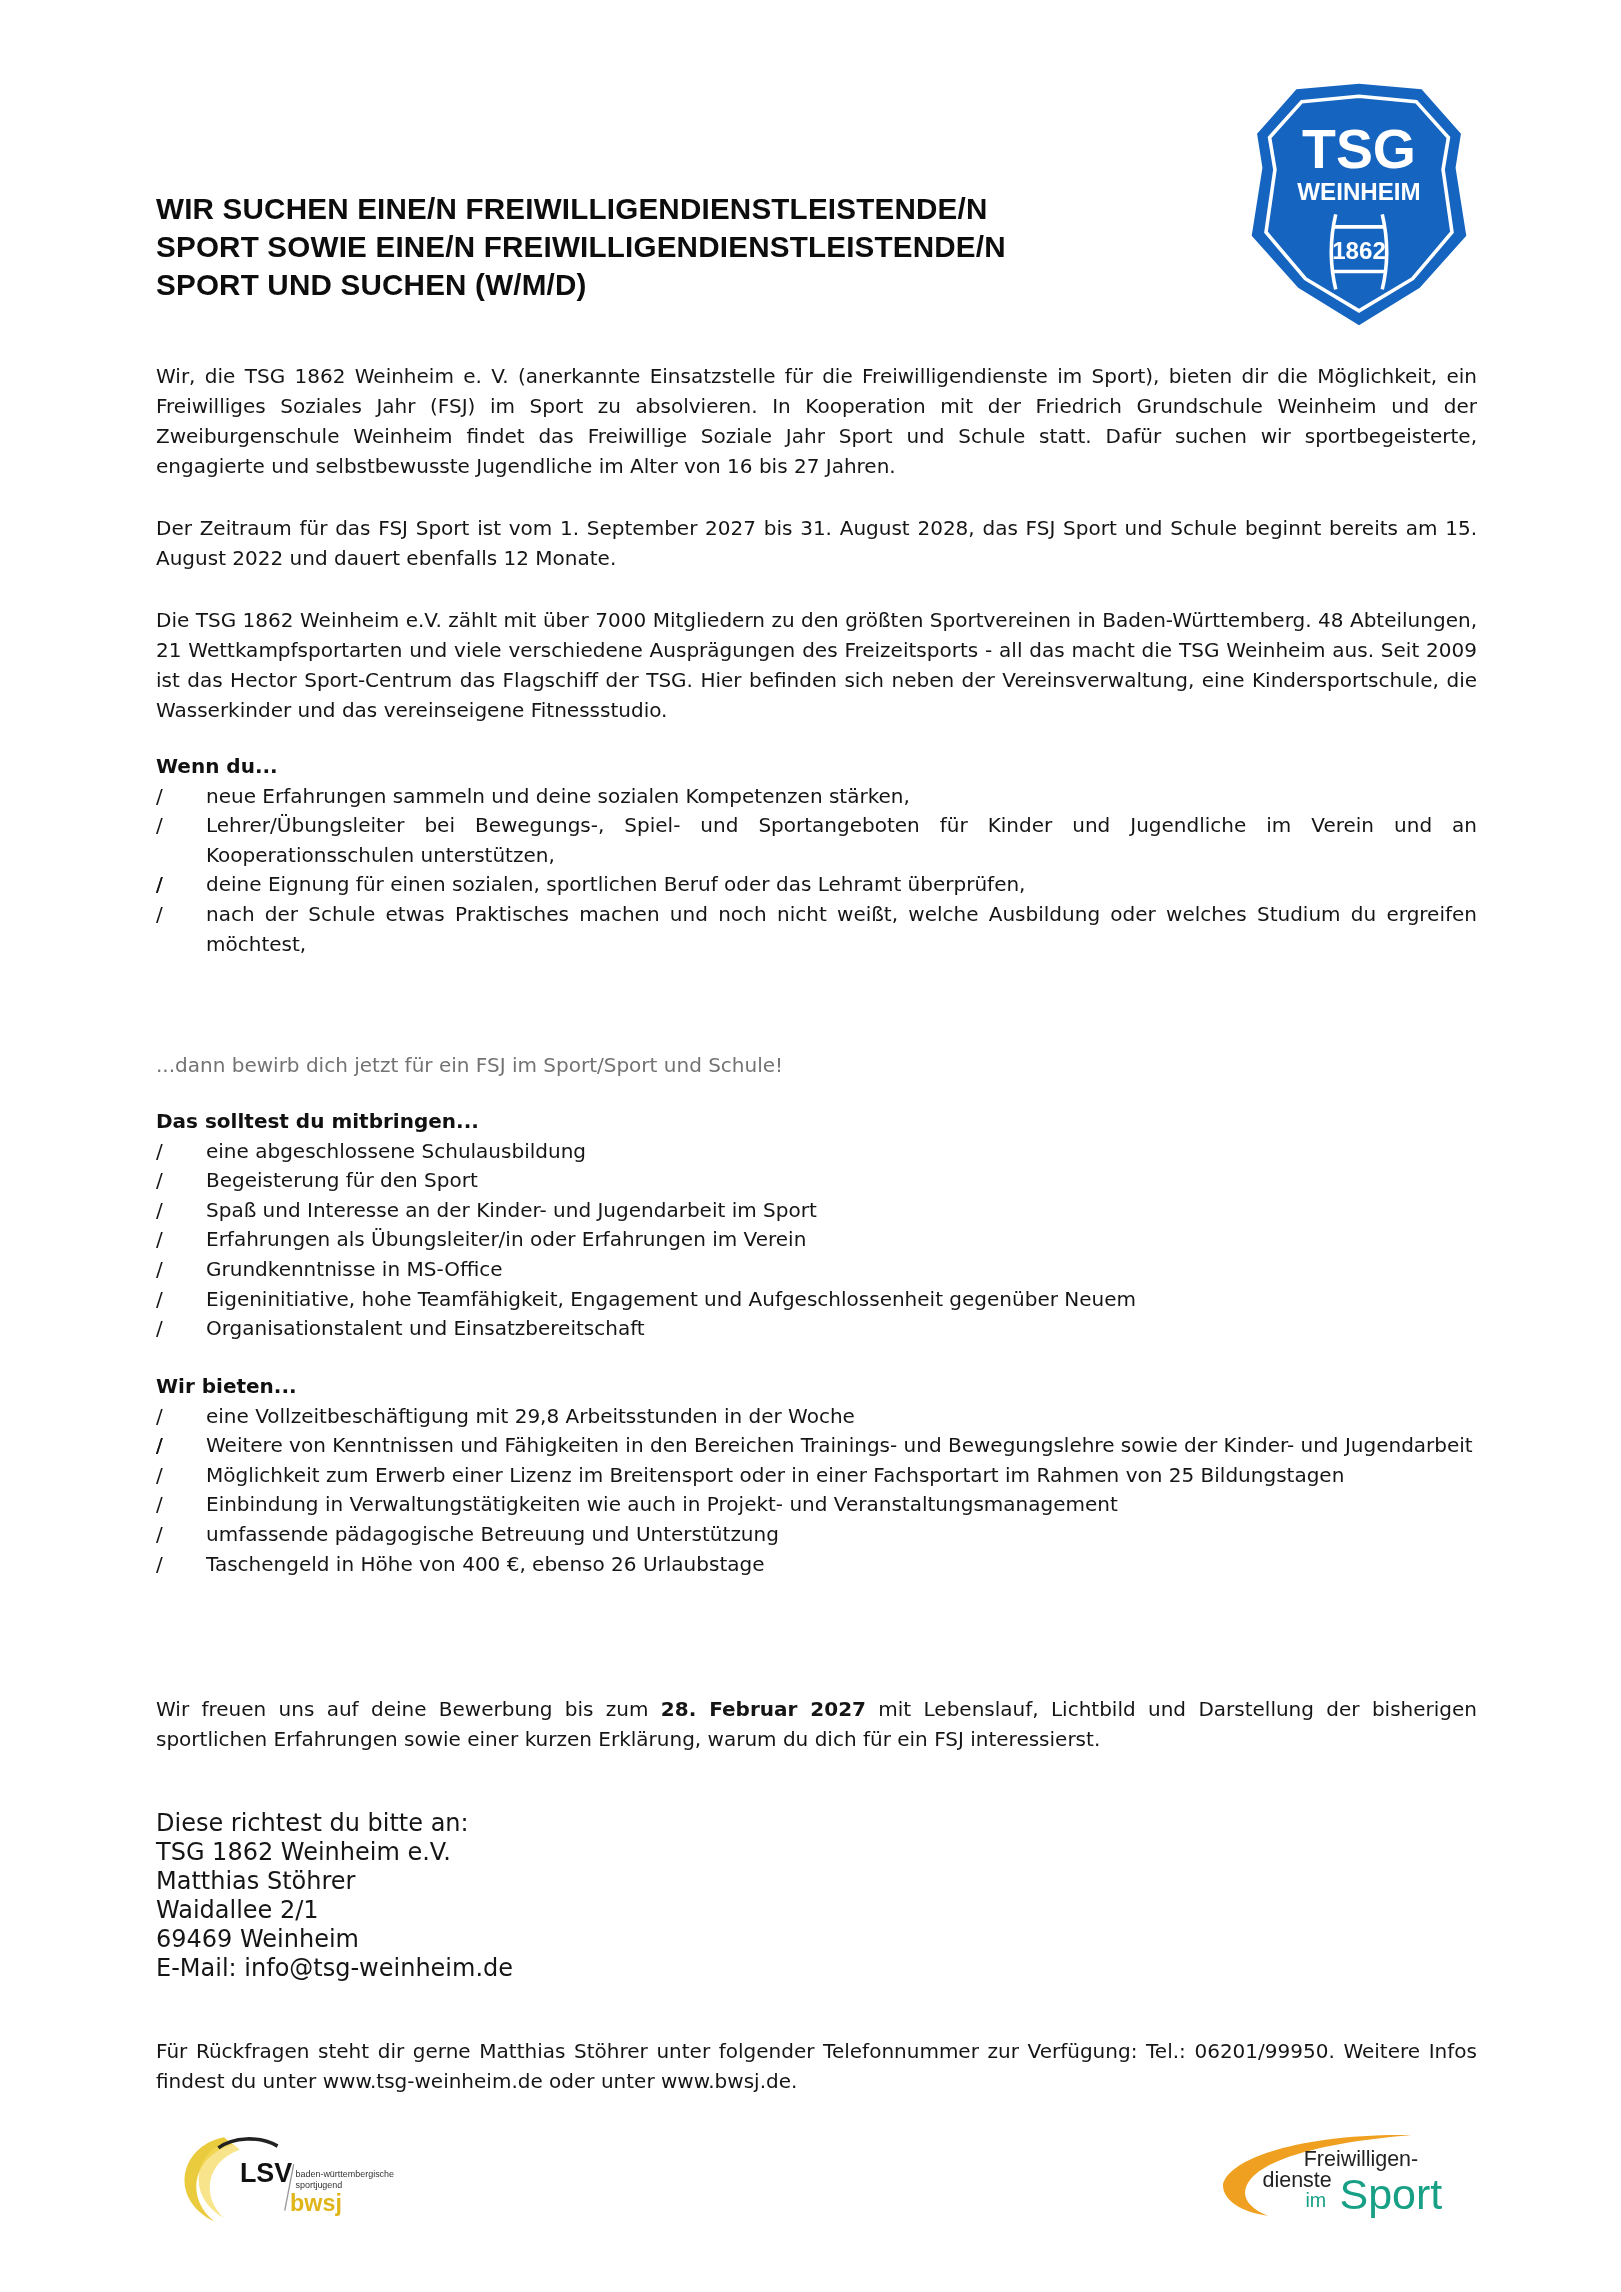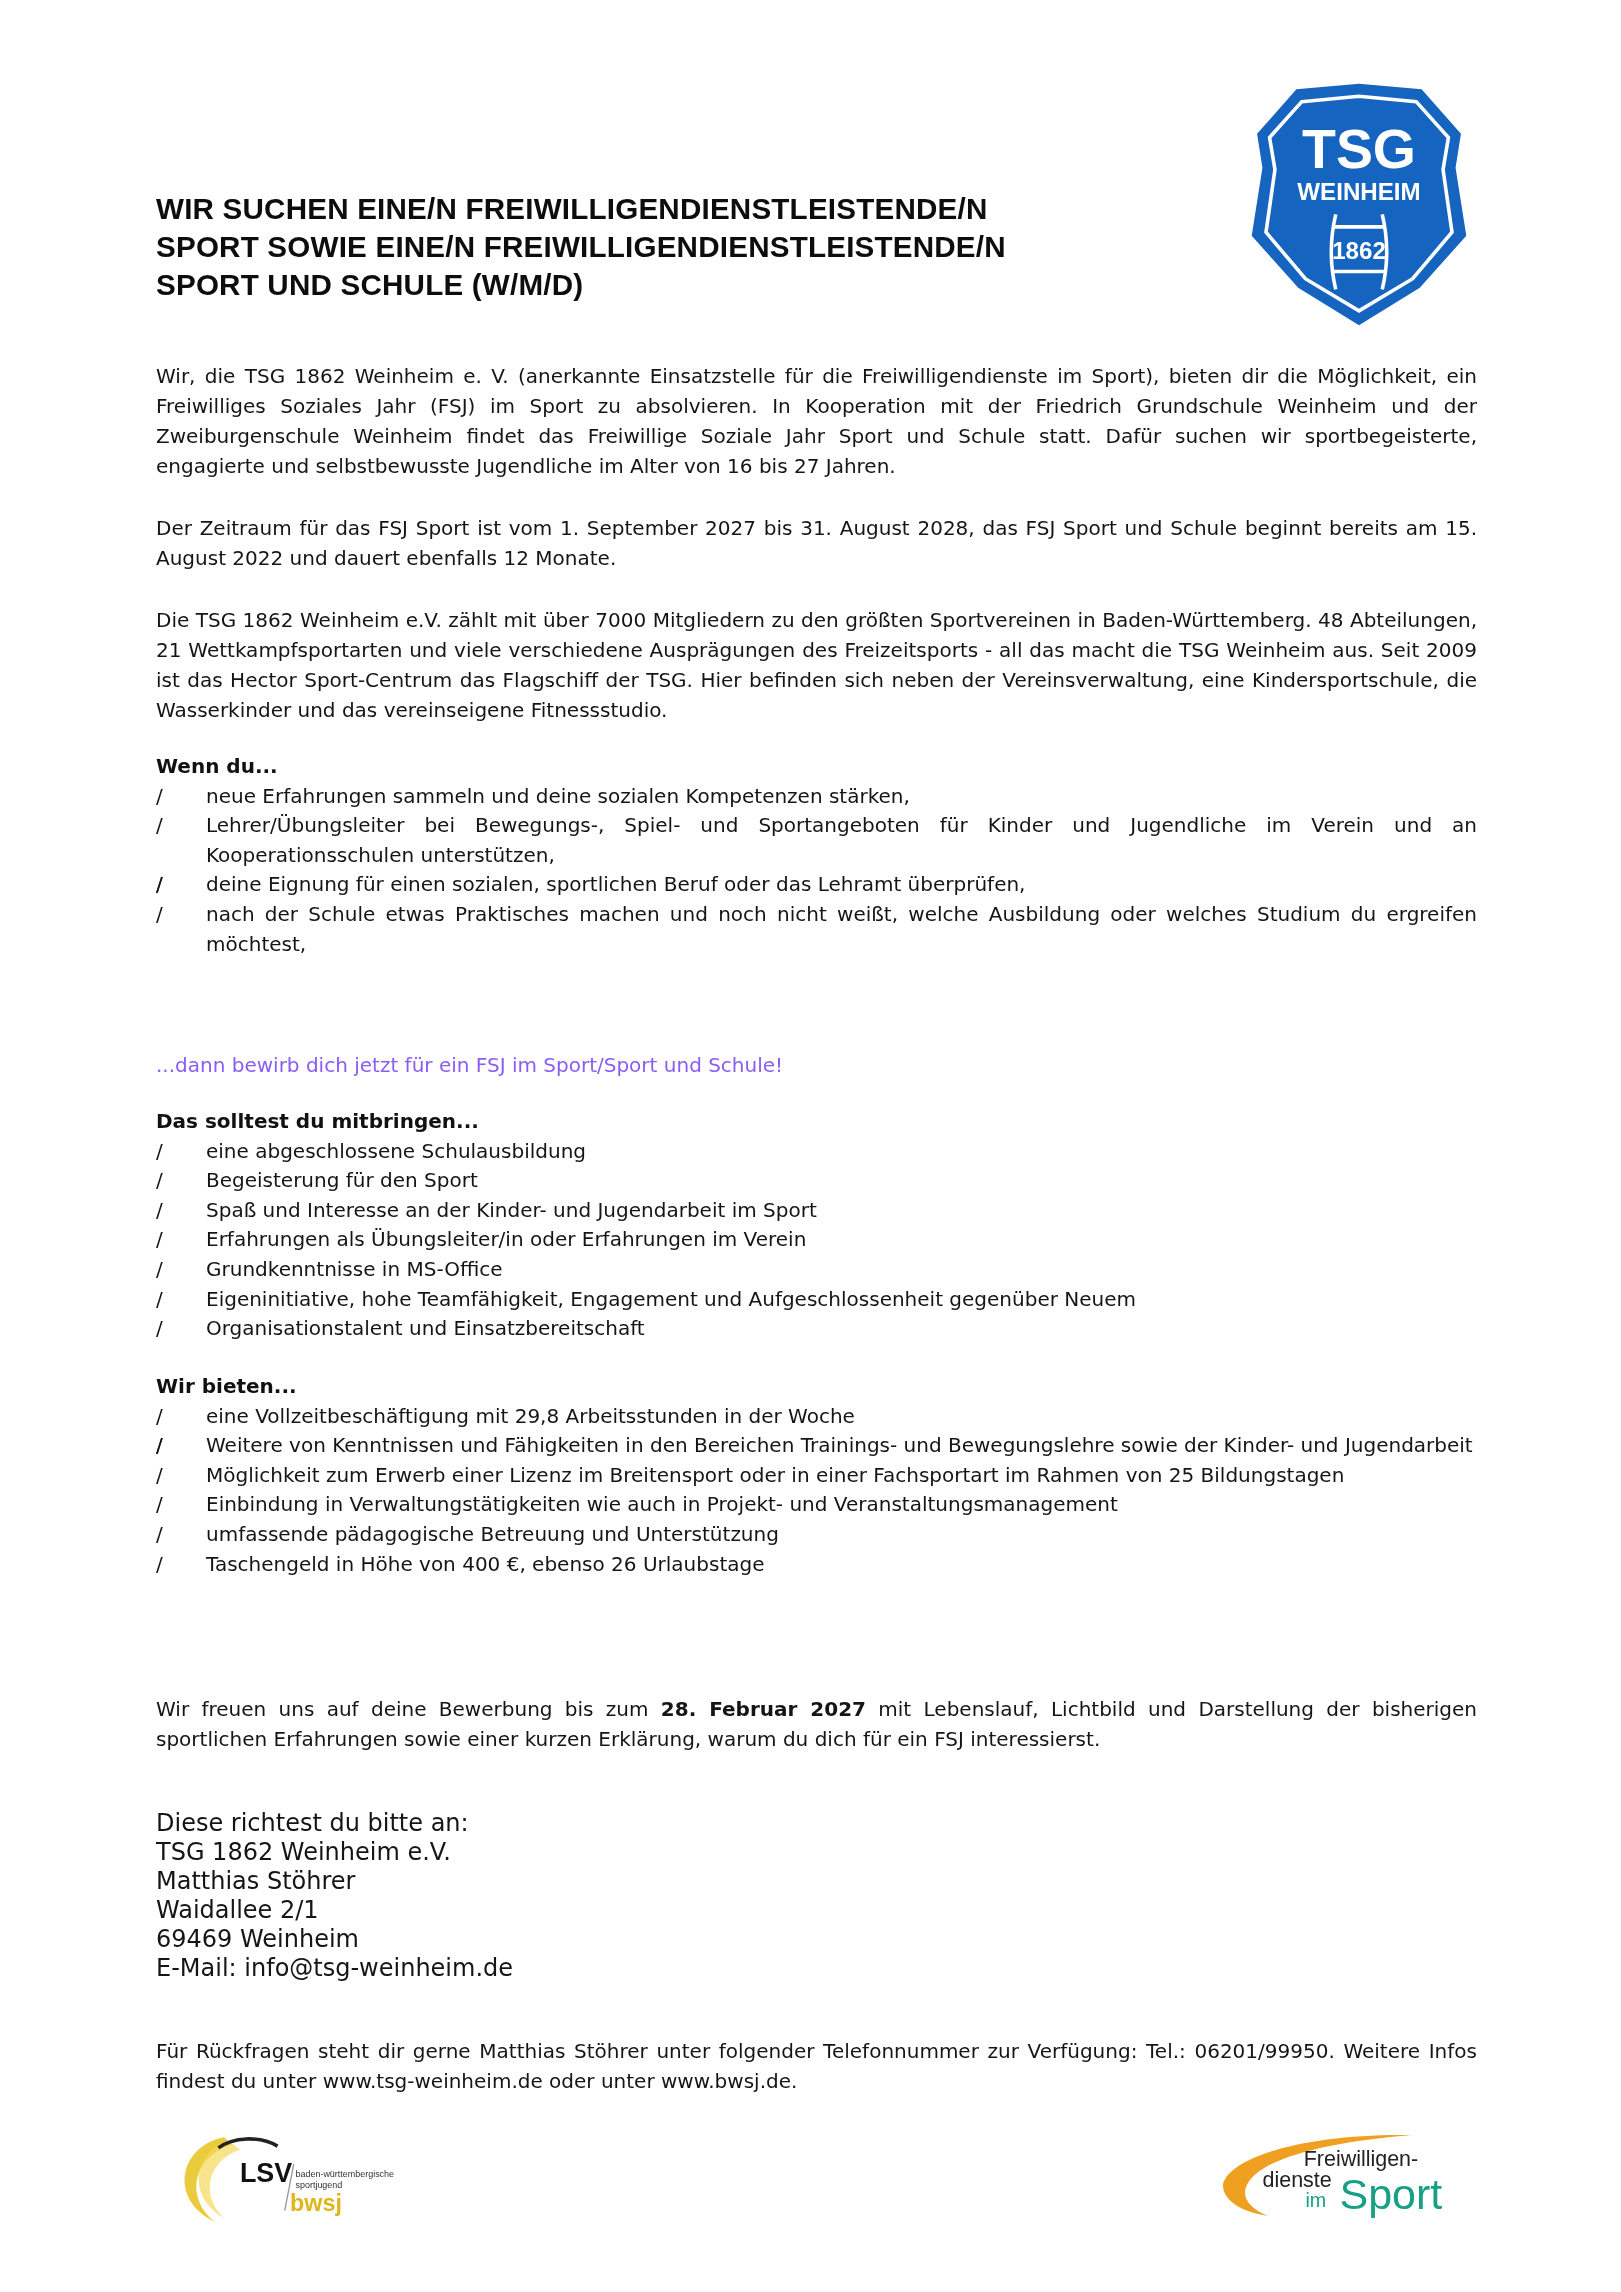--- a/index.html
+++ b/index.html
@@ -38,21 +38,21 @@
   }
   .list { list-style: none; margin: 0; padding: 0; }
   .list li {
     position: relative; padding-left: 50px;
     font-size: 20px; line-height: 29.6px; color: #151515; text-align: justify;
   }
   .list li .bullet {
     position: absolute; left: 0; top: 0; width: 18px; font-size: 20px;
   }
 
-  .cta { position: absolute; left: 156px; top: 1051px; font-size: 20px; line-height: 29.6px; color:#8b5cf6; margin:0; }
+  .cta { position: absolute; left: 156px; top: 1051px; font-size: 20px; line-height: 29.6px; color:#737373; margin:0; }
 
   .p-apply { top: 1694px; }
   .p-apply b { font-weight: 700; }
 
   .address {
     position: absolute; left: 156px; top: 1809px;
     font-size: 24px; line-height: 29px; color: #151515;
   }
   .address div { white-space: nowrap; }
 
@@ -62,21 +62,21 @@
   .logo-fds { position: absolute; left: 1205px; top: 2128px; width: 269px; height: 94px; }
 </style>
 </head>
 <body>
 
 <div class="page">
 
   <h1 class="title">
     <div>WIR SUCHEN EINE/N FREIWILLIGENDIENSTLEISTENDE/N</div>
     <div>SPORT SOWIE EINE/N FREIWILLIGENDIENSTLEISTENDE/N</div>
-    <div>SPORT UND SCHULE (W/M/D)</div>
+    <div>SPORT UND SUCHEN (W/M/D)</div>
   </h1>
 
   <svg class="logo-tsg" viewBox="0 0 248 274">
     <path d="M54 8 L124 2 L194 8 L238 58 L232 96 L244 172 L192 230 L124 272 L56 230 L4 172 L16 96 L10 58 Z" fill="#1565C0"></path>
     <path d="M60 22 L124 16 L188 22 L224 62 L218 98 L228 168 L184 220 L124 256 L64 220 L20 168 L30 98 L24 62 Z" fill="none" stroke="#ffffff" stroke-width="4"></path>
     <text x="124" y="96" text-anchor="middle" fill="#ffffff" font-family="Liberation Sans, sans-serif" font-weight="700" font-size="62">TSG</text>
     <text x="124" y="132" text-anchor="middle" fill="#ffffff" font-family="Liberation Sans, sans-serif" font-weight="700" font-size="27">WEINHEIM</text>
     <path d="M98 148 Q88 190 98 232" stroke="#fff" stroke-width="4" fill="none"></path>
     <path d="M150 148 Q160 190 150 232" stroke="#fff" stroke-width="4" fill="none"></path>
     <line x1="94" y1="162" x2="154" y2="162" stroke="#fff" stroke-width="4"></line>

